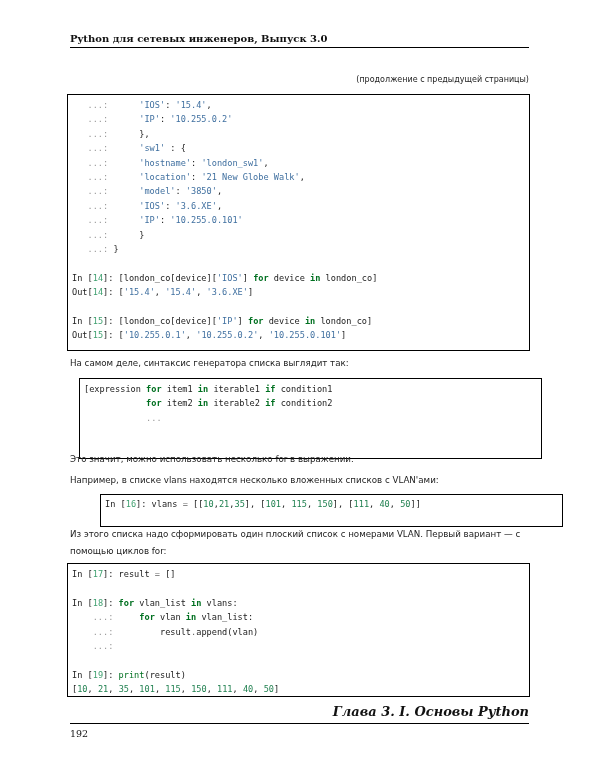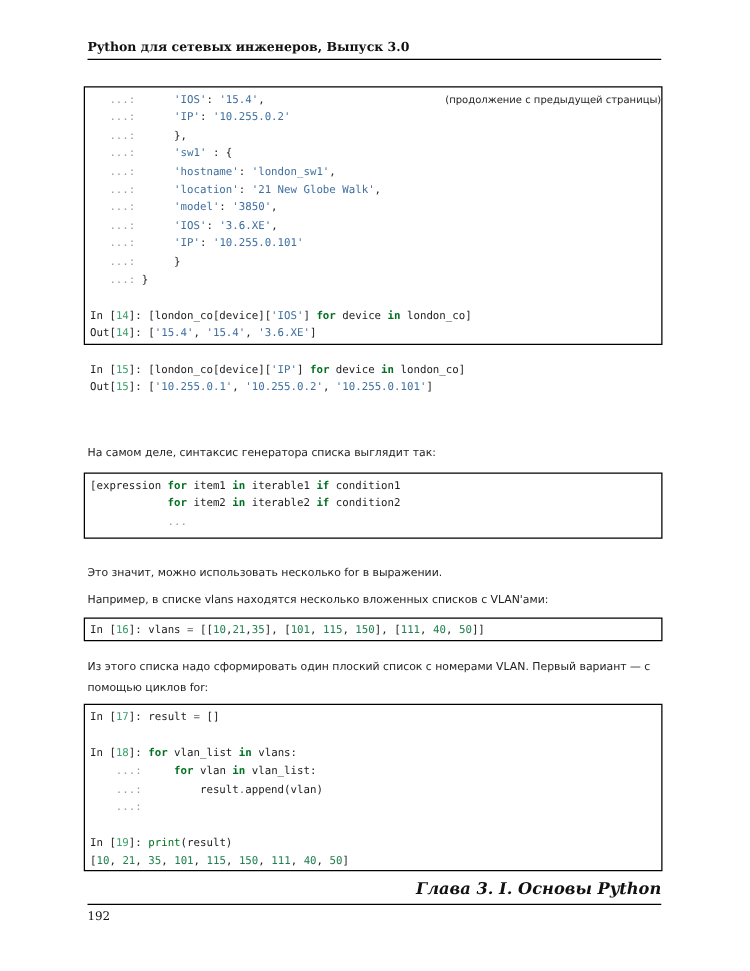--- a/index.html
+++ b/index.html
@@ -21,21 +21,21 @@
   .footer-left { position:absolute; left:70px; top:728px; font-family:"DejaVu Serif", serif; font-weight:normal; font-size:9.5px; color:#111; }
   .footer-right { position:absolute; right:71px; top:704px; font-family:"DejaVu Serif", serif; font-weight:bold; font-size:13px; color:#111;font-style:italic; }
 </style>
 </head>
 <body>
 
 <div class="header-title">Python для сетевых инженеров, Выпуск 3.0</div>
 <div class="header-rule"></div>
 <div class="continued">(продолжение с предыдущей страницы)</div>
 
-<div class="code" style="top:69px; height:207px;">
+<div class="code" style="top:94px; height:257px;">
   <div class="ln"><span class="p">   ...:</span>      <span class="s">'IOS'</span>: <span class="s">'15.4'</span>,</div>
   <div class="ln"><span class="p">   ...:</span>      <span class="s">'IP'</span>: <span class="s">'10.255.0.2'</span></div>
   <div class="ln"><span class="p">   ...:</span>      },</div>
   <div class="ln"><span class="p">   ...:</span>      <span class="s">'sw1'</span> : {</div>
   <div class="ln"><span class="p">   ...:</span>      <span class="s">'hostname'</span>: <span class="s">'london_sw1'</span>,</div>
   <div class="ln"><span class="p">   ...:</span>      <span class="s">'location'</span>: <span class="s">'21 New Globe Walk'</span>,</div>
   <div class="ln"><span class="p">   ...:</span>      <span class="s">'model'</span>: <span class="s">'3850'</span>,</div>
   <div class="ln"><span class="p">   ...:</span>      <span class="s">'IOS'</span>: <span class="s">'3.6.XE'</span>,</div>
   <div class="ln"><span class="p">   ...:</span>      <span class="s">'IP'</span>: <span class="s">'10.255.0.101'</span></div>
   <div class="ln"><span class="p">   ...:</span>      }</div>
@@ -43,30 +43,30 @@
   <div class="ln"> </div>
   <div class="ln">In [<span class="pn">14</span>]: [london_co[device][<span class="s">'IOS'</span>] <span class="k">for</span> device <span class="k">in</span> london_co]</div>
   <div class="ln">Out[<span class="pn">14</span>]: [<span class="s">'15.4'</span>, <span class="s">'15.4'</span>, <span class="s">'3.6.XE'</span>]</div>
   <div class="ln"> </div>
   <div class="ln">In [<span class="pn">15</span>]: [london_co[device][<span class="s">'IP'</span>] <span class="k">for</span> device <span class="k">in</span> london_co]</div>
   <div class="ln">Out[<span class="pn">15</span>]: [<span class="s">'10.255.0.1'</span>, <span class="s">'10.255.0.2'</span>, <span class="s">'10.255.0.101'</span>]</div>
 </div>
 
 <div class="para" style="top:355px;">На самом деле, синтаксис генератора списка выглядит так:</div>
 
-<div class="code" style="top:378px; height:53px;">
+<div class="code" style="top:378px; height:81px;margin-left:12px;">
   <div class="ln">[expression <span class="k">for</span> item1 <span class="k">in</span> iterable1 <span class="k">if</span> condition1</div>
   <div class="ln">            <span class="k">for</span> item2 <span class="k">in</span> iterable2 <span class="k">if</span> condition2</div>
   <div class="ln">            <span class="p">...</span></div>
 </div>
 
 <div class="para" style="top:451px;">Это значит, можно использовать несколько for в выражении.</div>
 <div class="para" style="top:472px;">Например, в списке vlans находятся несколько вложенных списков с VLAN'ами:</div>
 
-<div class="code" style="top:494px; height:19px; padding-top:2px;">
+<div class="code" style="top:494px; height:33px; padding-top:2px;margin-left:33px;">
   <div class="ln">In [<span class="pn">16</span>]: vlans <span class="o">=</span> [[<span class="n">10</span>,<span class="n">21</span>,<span class="n">35</span>], [<span class="n">101</span>, <span class="n">115</span>, <span class="n">150</span>], [<span class="n">111</span>, <span class="n">40</span>, <span class="n">50</span>]]</div>
 </div>
 
 <div class="para" style="top:526px;">Из этого списка надо сформировать один плоский список с номерами VLAN. Первый вариант — с помощью циклов for:</div>
 
 <div class="code" style="top:563px; height:134px;">
   <div class="ln">In [<span class="pn">17</span>]: result <span class="o">=</span> []</div>
   <div class="ln"> </div>
   <div class="ln">In [<span class="pn">18</span>]: <span class="k">for</span> vlan_list <span class="k">in</span> vlans:</div>
   <div class="ln"><span class="p">    ...:</span>     <span class="k">for</span> vlan <span class="k">in</span> vlan_list:</div>

